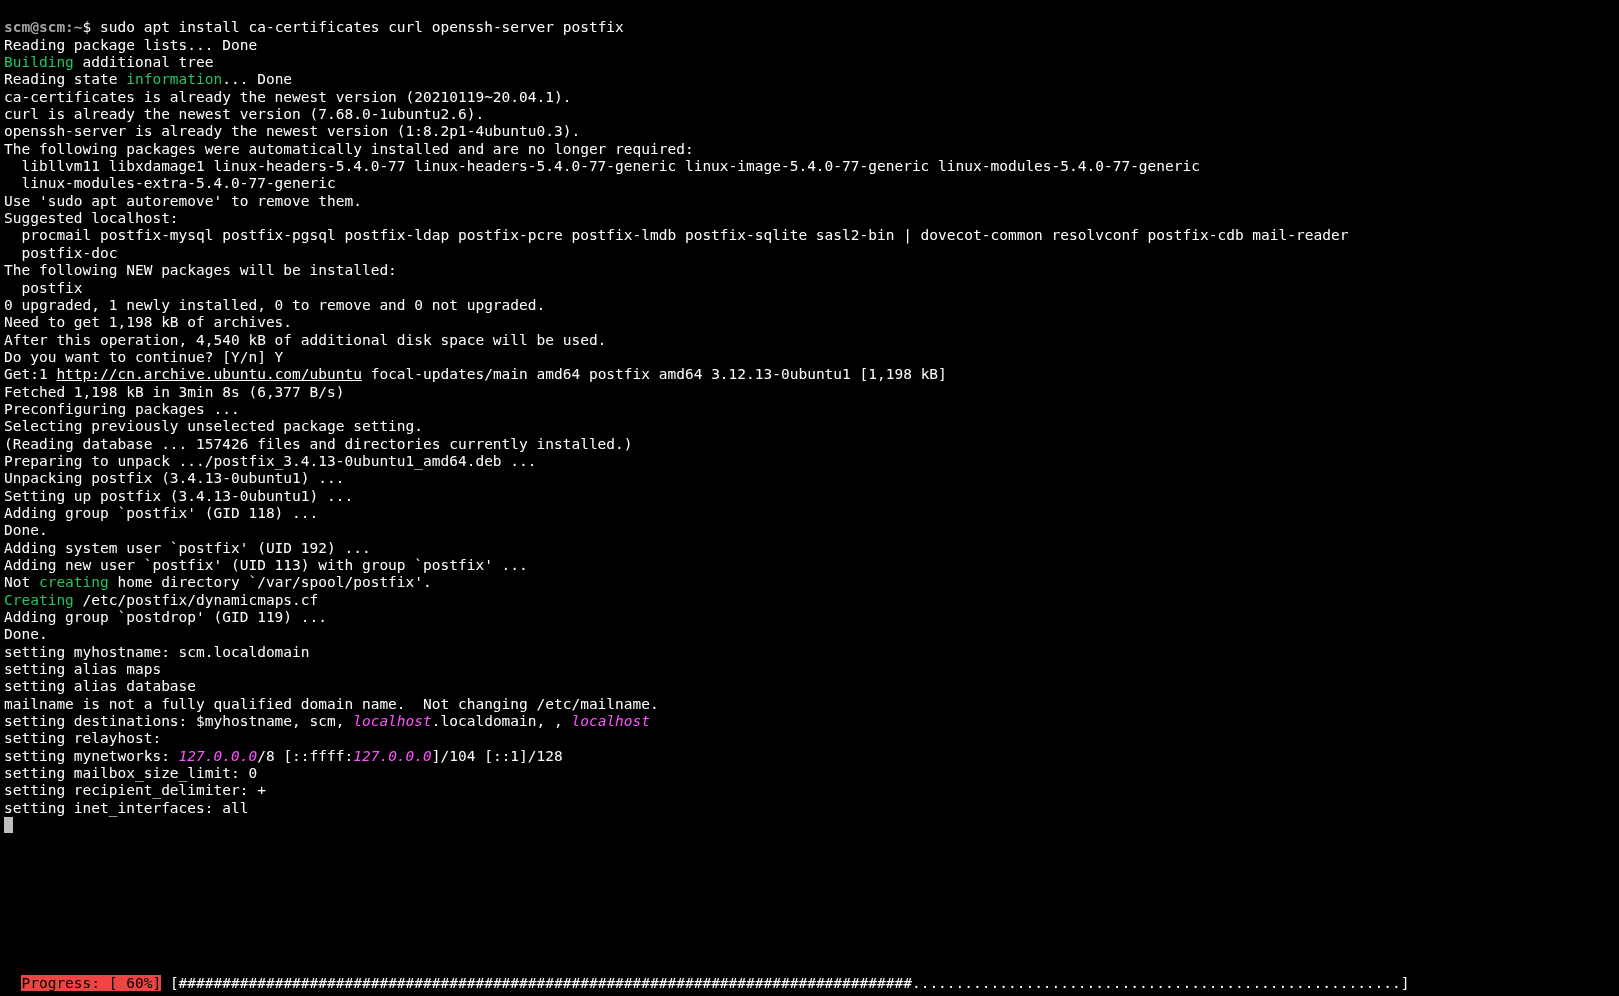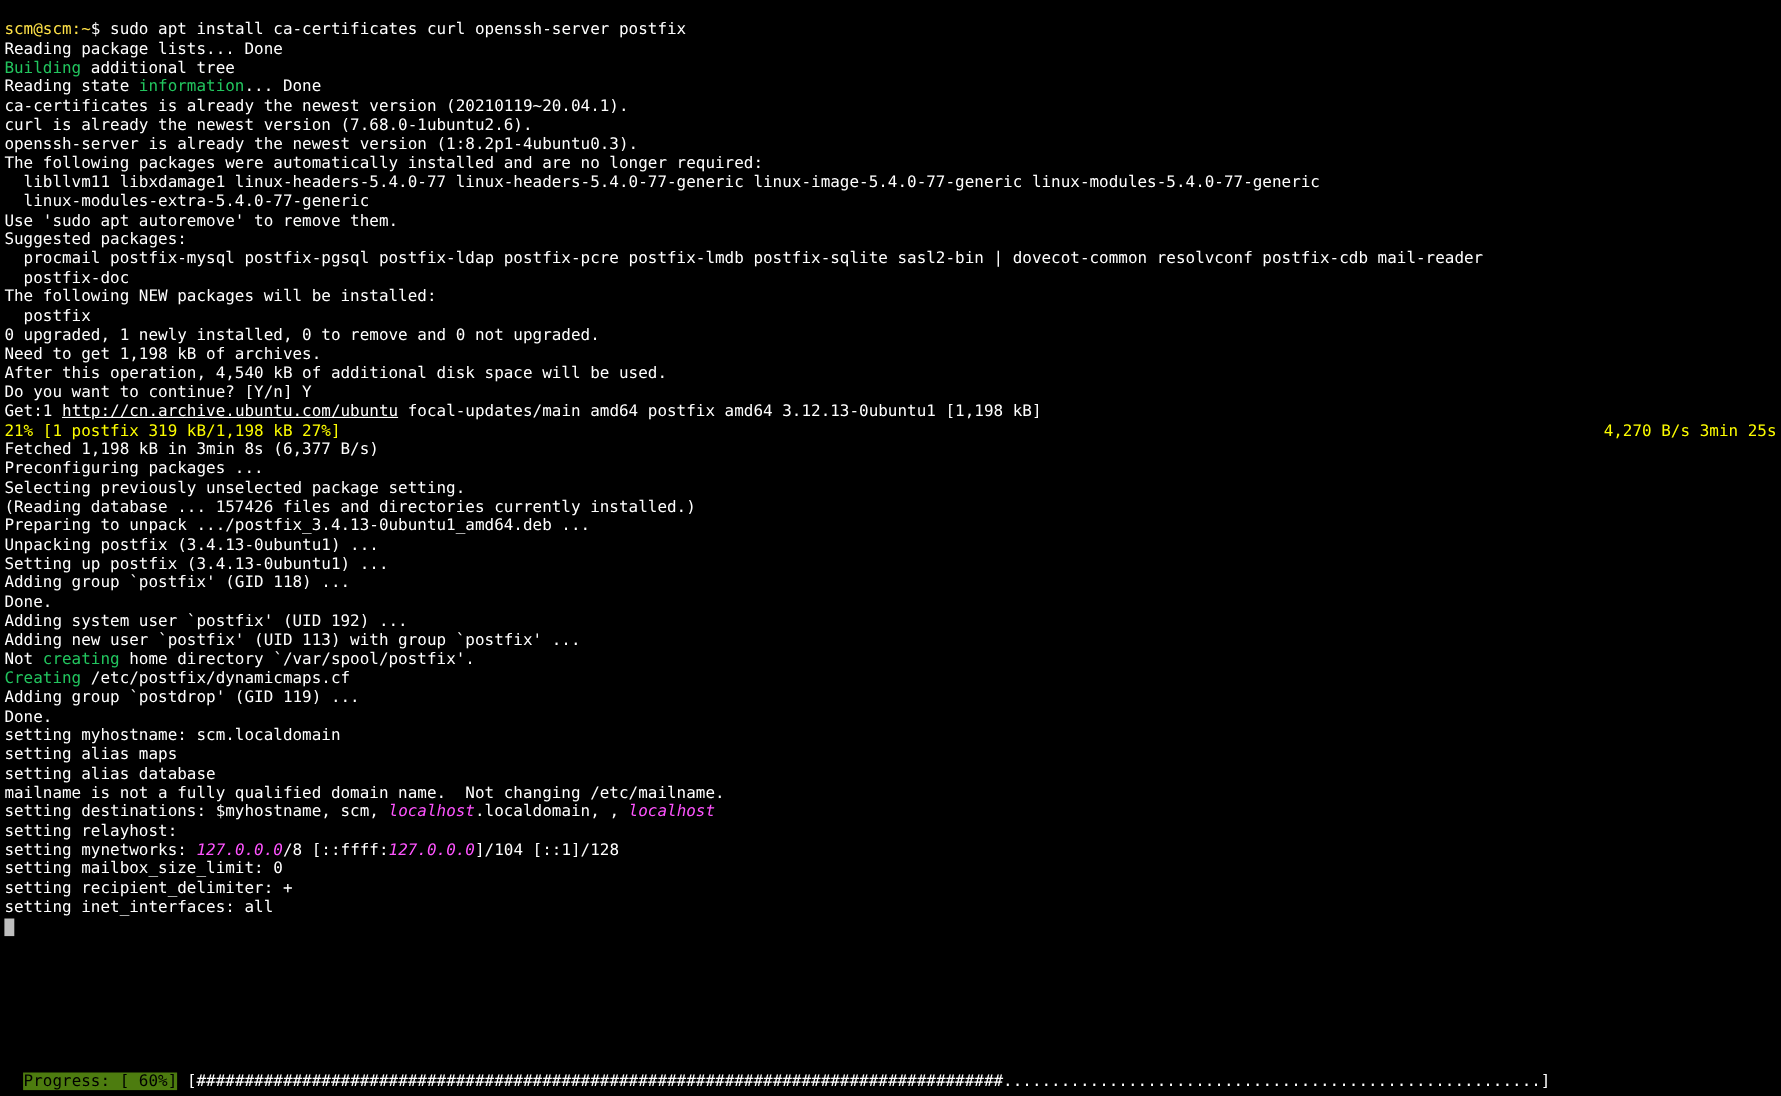--- a/index.html
+++ b/index.html
@@ -11,40 +11,40 @@
     font-size: 14.5px;
     line-height: 17.35px;
     width: 1619px;
     height: 996px;
     overflow: hidden;
   }
   .term {
     padding: 2px 4px;
     white-space: pre;
   }
-  .green   { color: #fde047; }
+  .green   { color: #a3a3a3; font-weight: bold; }
   .cyan    { color: #22c55e; }
   .yellow  { color: #fcfc00; }
   .magenta { color: #ff54ff; font-style: italic; }
   .ul      { text-decoration: underline; }
   .cursor {
     display:inline-block;
     width: 0.62em;
     height: 1.1em;
     background: #bfbfbf;
     vertical-align: text-bottom;
   }
   .progress-wrap {
     position: absolute;
     left: 4px;
     bottom: 4px;
     white-space: pre;
   }
   .progress-label {
-    background: #4d7c0f;
+    background: #ef4444;
     color: #000;
   }
   .rate-line {
     display:flex;
     justify-content: space-between;
   }
 </style>
 </head>
 <body>
 
@@ -53,31 +53,31 @@
 <span>Reading package lists... Done</span>
 <span class="cyan">Building</span><span> additional tree</span>
 <span>Reading state </span><span class="cyan">information</span><span>... Done</span>
 <span>ca-certificates is already the newest version (20210119~20.04.1).</span>
 <span>curl is already the newest version (7.68.0-1ubuntu2.6).</span>
 <span>openssh-server is already the newest version (1:8.2p1-4ubuntu0.3).</span>
 <span>The following packages were automatically installed and are no longer required:</span>
 <span>  libllvm11 libxdamage1 linux-headers-5.4.0-77 linux-headers-5.4.0-77-generic linux-image-5.4.0-77-generic linux-modules-5.4.0-77-generic</span>
 <span>  linux-modules-extra-5.4.0-77-generic</span>
 <span>Use 'sudo apt autoremove' to remove them.</span>
-<span>Suggested packages:</span>
+<span>Suggested localhost:</span>
 <span>  procmail postfix-mysql postfix-pgsql postfix-ldap postfix-pcre postfix-lmdb postfix-sqlite sasl2-bin | dovecot-common resolvconf postfix-cdb mail-reader</span>
 <span>  postfix-doc</span>
 <span>The following NEW packages will be installed:</span>
 <span>  postfix</span>
 <span>0 upgraded, 1 newly installed, 0 to remove and 0 not upgraded.</span>
 <span>Need to get 1,198 kB of archives.</span>
 <span>After this operation, 4,540 kB of additional disk space will be used.</span>
 <span>Do you want to continue? [Y/n] Y</span>
 <span>Get:1 </span><span class="ul">http://cn.archive.ubuntu.com/ubuntu</span><span> focal-updates/main amd64 postfix amd64 3.12.13-0ubuntu1 [1,198 kB]</span>
-<span class="rate-line"><span class="yellow">21% [1 postfix 319 kB/1,198 kB 27%]</span><span class="yellow">4,270 B/s 3min 25s</span></span><span>Fetched 1,198 kB in 3min 8s (6,377 B/s)</span>
+<span>Fetched 1,198 kB in 3min 8s (6,377 B/s)</span>
 <span>Preconfiguring packages ...</span>
 <span>Selecting previously unselected package setting.</span>
 <span>(Reading database ... 157426 files and directories currently installed.)</span>
 <span>Preparing to unpack .../postfix_3.4.13-0ubuntu1_amd64.deb ...</span>
 <span>Unpacking postfix (3.4.13-0ubuntu1) ...</span>
 <span>Setting up postfix (3.4.13-0ubuntu1) ...</span>
 <span>Adding group `postfix' (GID 118) ...</span>
 <span>Done.</span>
 <span>Adding system user `postfix' (UID 192) ...</span>
 <span>Adding new user `postfix' (UID 113) with group `postfix' ...</span>

